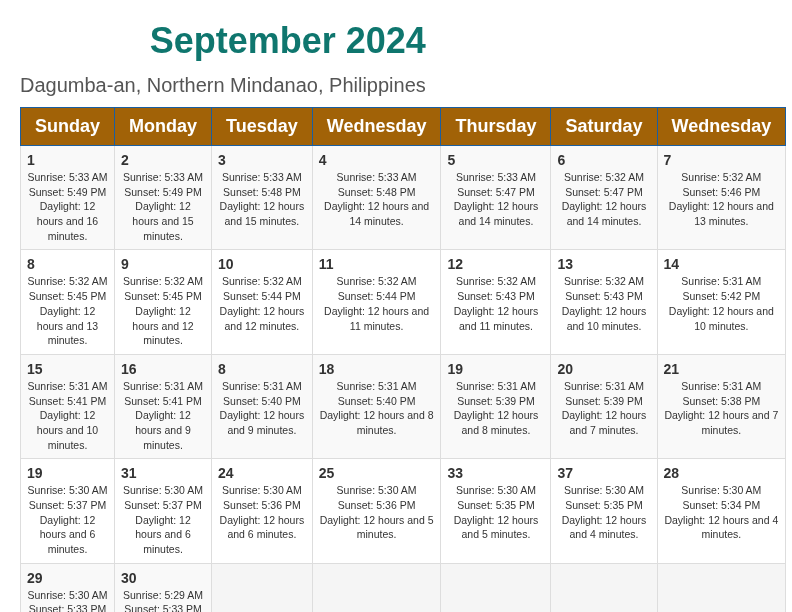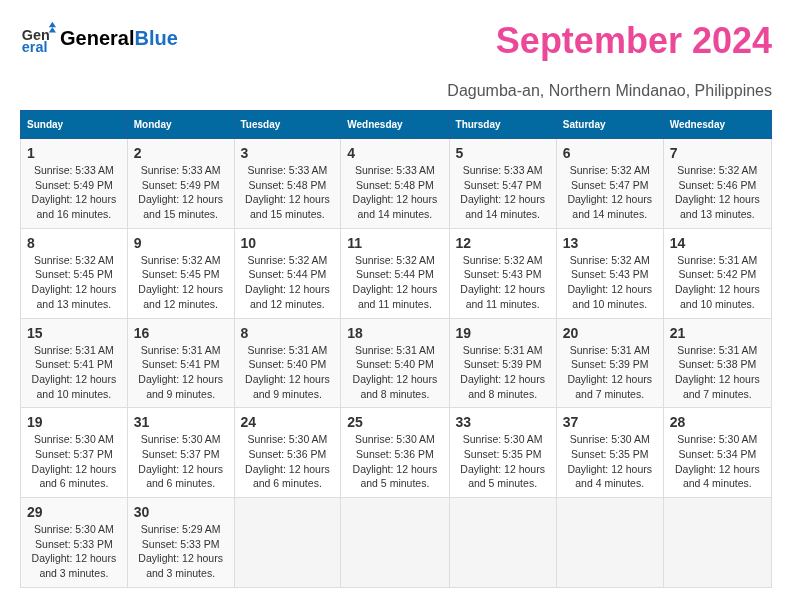--- a/index.html
+++ b/index.html
@@ -15,38 +15,38 @@
       justify-content: space-between;
       align-items: flex-start;
       margin-bottom: 10px;
     }
     .title-section {
       text-align: right;
     }
     .month-title {
       font-size: 36px;
       font-weight: bold;
-      color: #ec4899;
+      color: #0f766e;
     }
     .location-title {
-      font-size: 16px;
+      font-size: 20px;
       color: #555;
-      margin-top: 20px;
+      margin-top: 12px;
     }
     .calendar-table {
       width: 100%;
       border-collapse: collapse;
       margin-top: 10px;
     }
     .calendar-table th {
-      background-color: #0369a1;
+      background-color: #a16207;
       color: #fff;
       text-align: left;
-      padding: 8px 6px;
-      font-size: 10px;
+      padding: 8px 14px;
+      font-size: 18px;
       border: 1px solid #1a5ea0;
     }
     .calendar-table td {
       vertical-align: top;
       padding: 6px;
       font-size: 11px;
       color: #333;
       border: 1px solid #ddd;
       width: 113px;
       height: 80px;
@@ -81,33 +81,20 @@
     }
     .logo-icon-svg {
       width: 36px;
       height: 36px;
     }
   </style>
 </head>
 <body>
 
 <div class="header-section">
-  <div class="logo-wrapper">
-    <svg class="logo-icon-svg" viewBox="0 0 40 40">
-      <text x="2" y="22" font-size="16" font-weight="bold" fill="#333">Gen</text>
-      <text x="2" y="36" font-size="16" font-weight="bold" fill="#1a6fc4">eral</text>
-      <polygon points="32,8 40,8 36,2" fill="#1a6fc4"></polygon>
-      <polygon points="32,14 40,14 36,8" fill="#1a6fc4"></polygon>
-    </svg>
-    <div>
-      <div style="font-size:20px;font-weight:bold;line-height:1.1;">
-        <span>General</span><span style="color:#1a6fc4">Blue</span>
-      </div>
-    </div>
-  </div>
   <div class="title-section">
     <div class="month-title">September 2024</div>
     <div class="location-title">Dagumba-an, Northern Mindanao, Philippines</div>
   </div>
 </div>
 
 <table class="calendar-table">
   <thead>
     <tr>
       <th>Sunday</th>

